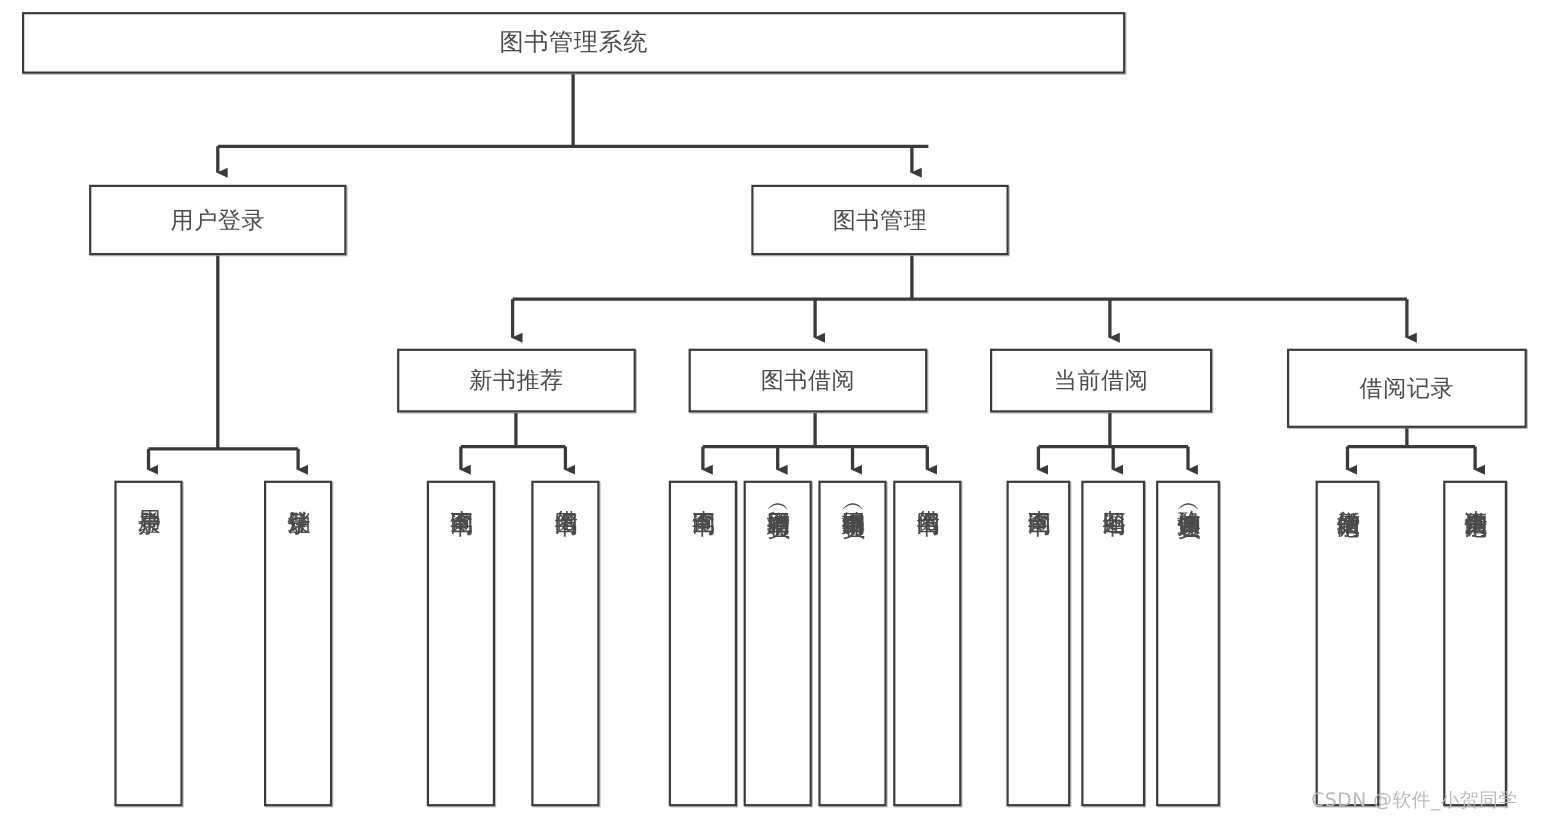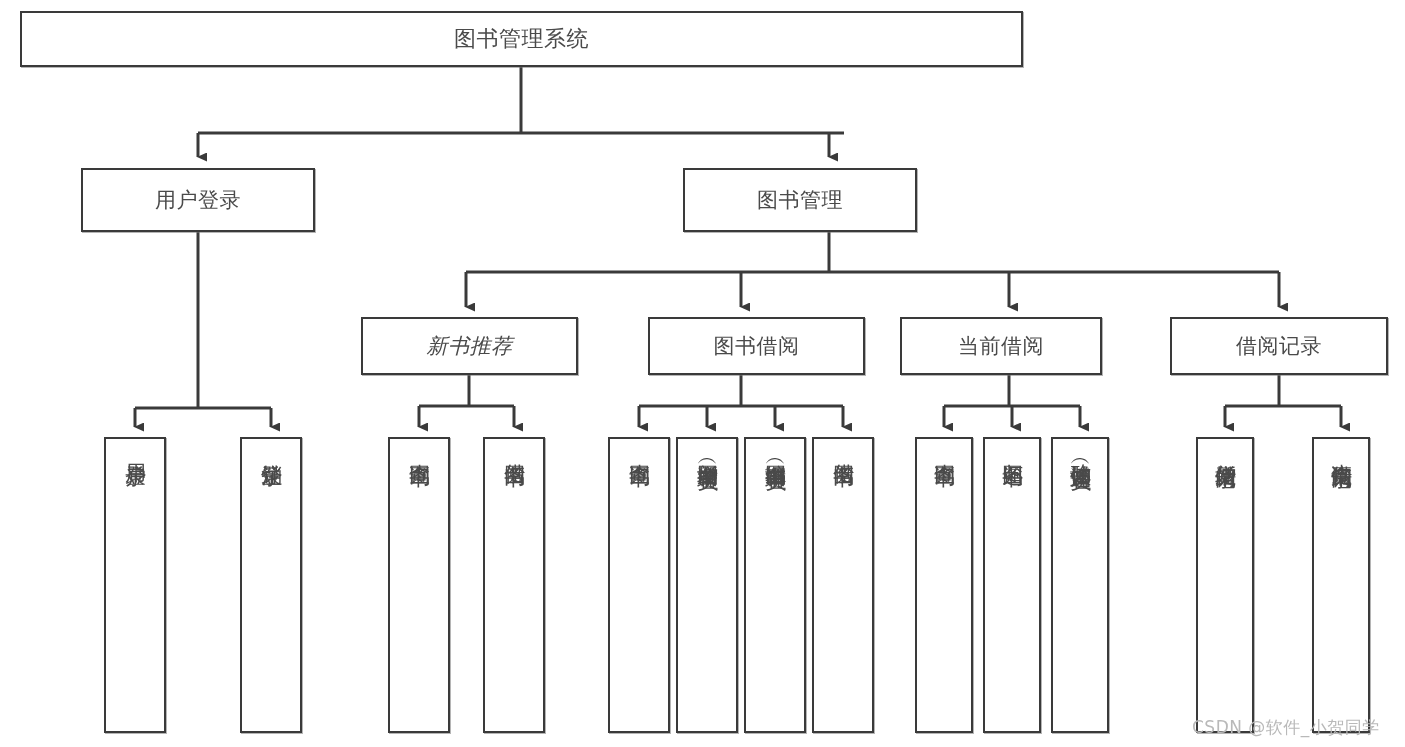--- a/index.html
+++ b/index.html
@@ -127,30 +127,30 @@
     <span class="node-label">图书管理系统</span>
   </div>
 
   <div class="node branch" style="left:81px; top:168px; width:234px; height:64px;">
     <span class="node-label">用户登录</span>
   </div>
   <div class="node branch" style="left:683px; top:168px; width:234px; height:64px;">
     <span class="node-label">图书管理</span>
   </div>
 
-  <div class="node branch" style="left:361px; top:317px; width:217px; height:58px;font-style:italic;">
+  <div class="node branch" style="left:361px; top:317px; width:217px; height:58px;">
     <span class="node-label">新书推荐</span>
   </div>
-  <div class="node branch" style="left:648px; top:317px; width:217px; height:58px;">
+  <div class="node branch" style="left:626px; top:317px; width:217px; height:58px;">
     <span class="node-label">图书借阅</span>
   </div>
   <div class="node branch" style="left:900px; top:317px; width:202px; height:58px;">
     <span class="node-label">当前借阅</span>
   </div>
-  <div class="node branch" style="left:1170px; top:317px; width:218px; height:58px;">
+  <div class="node branch" style="left:1170px; top:317px; width:218px; height:72px;">
     <span class="node-label">借阅记录</span>
   </div>
 
   <div class="node leaf" style="left:104px; top:437px; width:62px; height:296px;">
     <span class="node-label">用户登录</span>
   </div>
   <div class="node leaf" style="left:240px; top:437px; width:62px; height:296px;">
     <span class="node-label">注销登录</span>
   </div>
   <div class="node leaf" style="left:388px; top:437px; width:62px; height:296px;">

